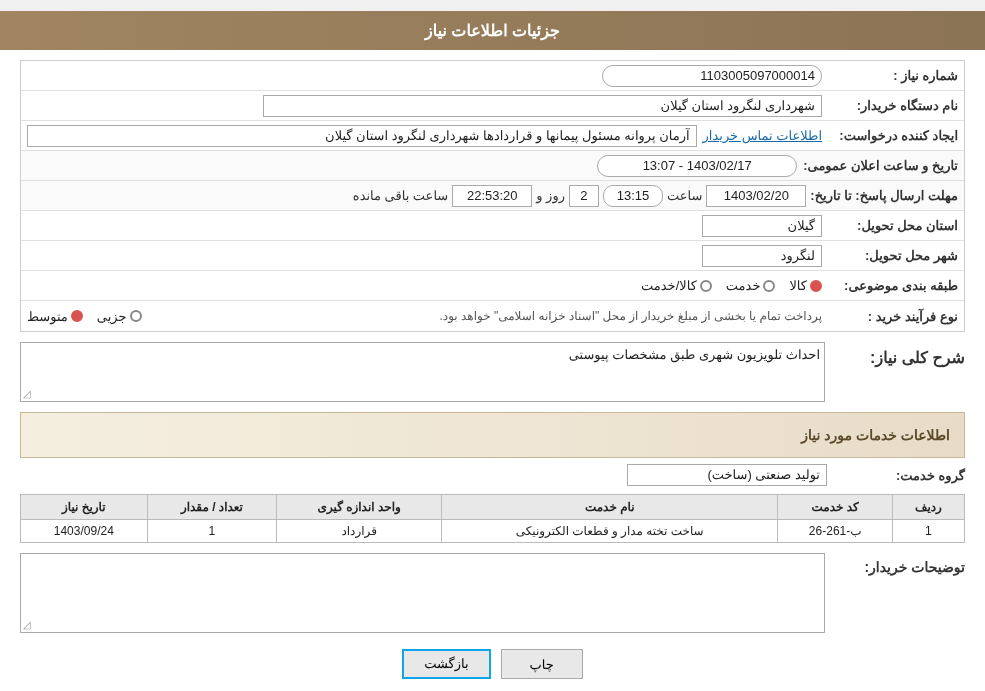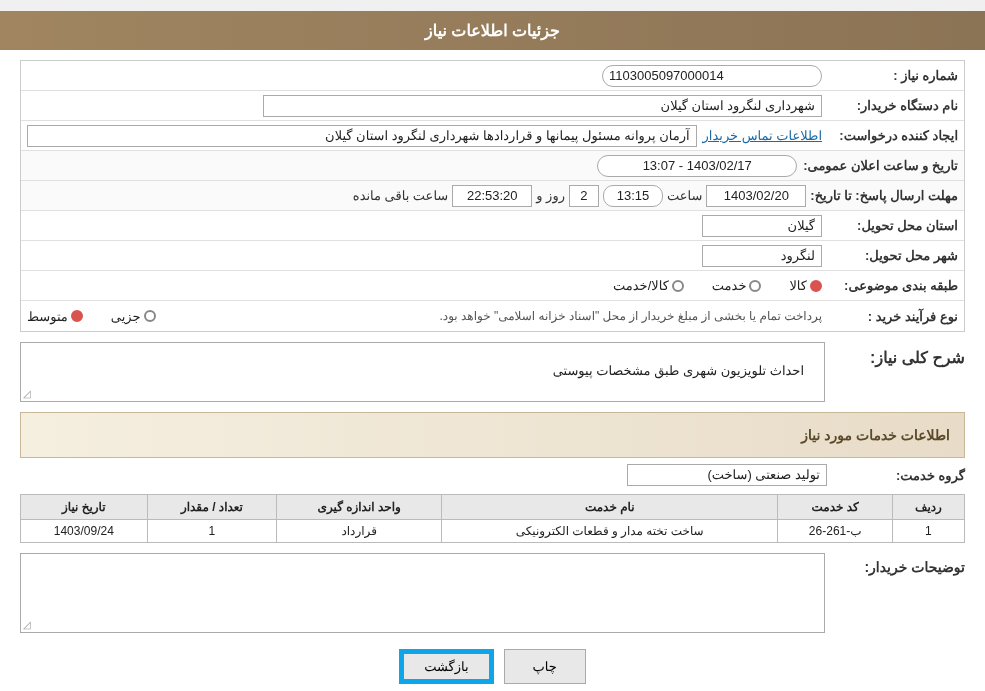--- a/index.html
+++ b/index.html
@@ -84,21 +84,21 @@
       min-height: 30px;
       padding: 3px 6px;
       gap: 4px;
       background: #fafafa;
       flex-wrap: wrap;
     }
     
     .radio-group {
       display: flex;
       align-items: flex-end;
-      gap: 28px;
+      gap: 14px;
       flex-direction: row-reverse;
     }
     .radio-item {
       display: flex;
       align-items: center;
       gap: 3px;
     }
     .radio-circle {
       width: 12px;
       height: 12px;
@@ -144,21 +144,21 @@
     }
     .services-table tr:nth-child(even) td {
       background: #f9f9f9;
     }
     
     .desc-box {
       border: 1px solid #aaa;
       background: #fff;
       min-height: 60px;
       width: 100%;
-      padding: 20px;
+      padding: 4px;
       position: relative;
     }
     .resize-icon {
       position: absolute;
       bottom: 2px;
       left: 2px;
       color: #999;
       font-size: 10px;
     }
     
@@ -171,24 +171,24 @@
     .btn-print {
       background: #e8e8e8;
       border: 1px solid #aaa;
       padding: 5px 28px;
       cursor: pointer;
       font-family: Tahoma, Arial, sans-serif;
       font-size: 13px;
     }
     .btn-back {
       background: #e8e8e8;
-      border: 5px solid #0ea5e9;
+      border: 2px solid #0ea5e9;
       padding: 5px 20px;
       cursor: pointer;
-      font-family: Liberation Sans, sans-serif;
+      font-family: Liberation Serif, serif;
       font-size: 13px;
     }
     .link-text {
       color: #1a6aa8;
       text-decoration: underline;
       cursor: pointer;
     }
     .text-small-gray {
       color: #555;
       font-size: 12px;
@@ -207,21 +207,21 @@
   <div class="header-bar">
     <span>جزئیات اطلاعات نیاز</span>
   </div>
 
   <div class="content-area">
 
     <div class="info-section">
 
       <div class="info-row">
         <span class="label-cell">شماره نیاز :</span>
-        <div class="input-box" style="min-width:220px; text-align:left;border-radius:11px;">1103005097000014</div>
+        <div class="input-box" style="min-width:220px; text-align:right;border-radius:11px;">1103005097000014</div>
       </div>
 
       <div class="info-row">
         <span class="label-cell">نام دستگاه خریدار:</span>
         <div class="input-box-wide">شهرداری لنگرود استان گیلان</div>
       </div>
 
       <div class="info-row">
         <span class="label-cell">ایجاد کننده درخواست:</span>
         <span class="link-text">اطلاعات تماس خریدار</span>

